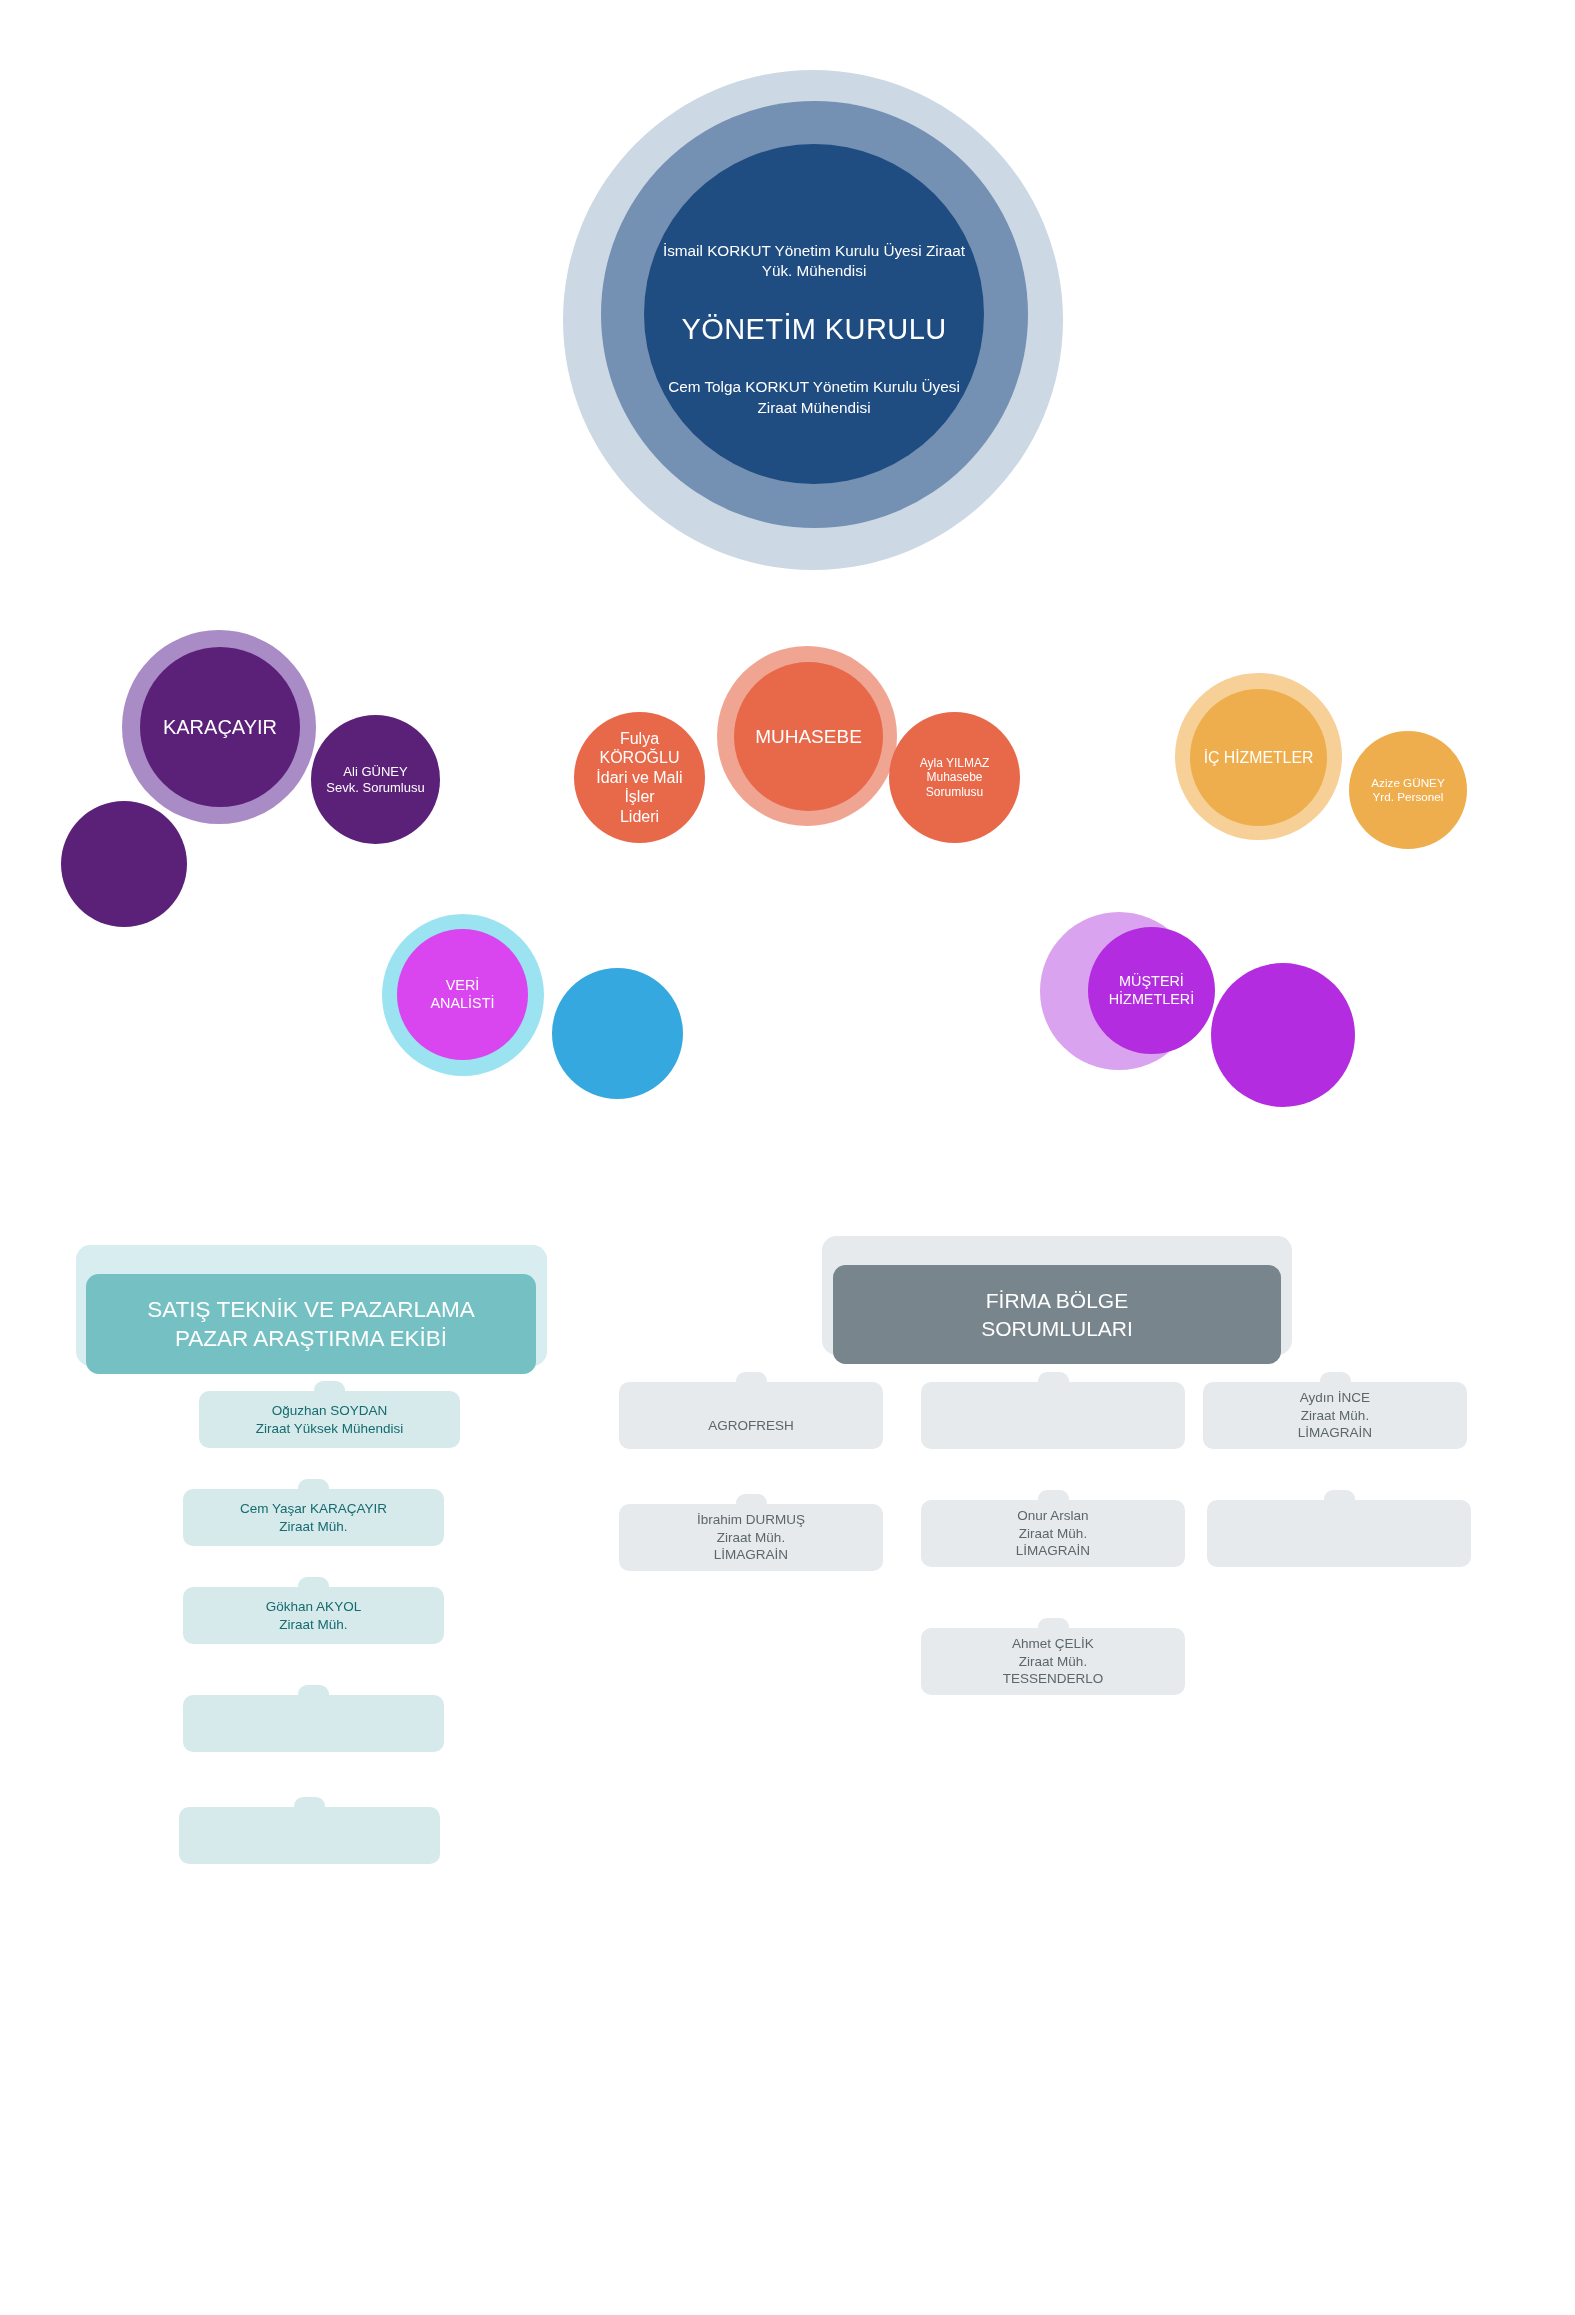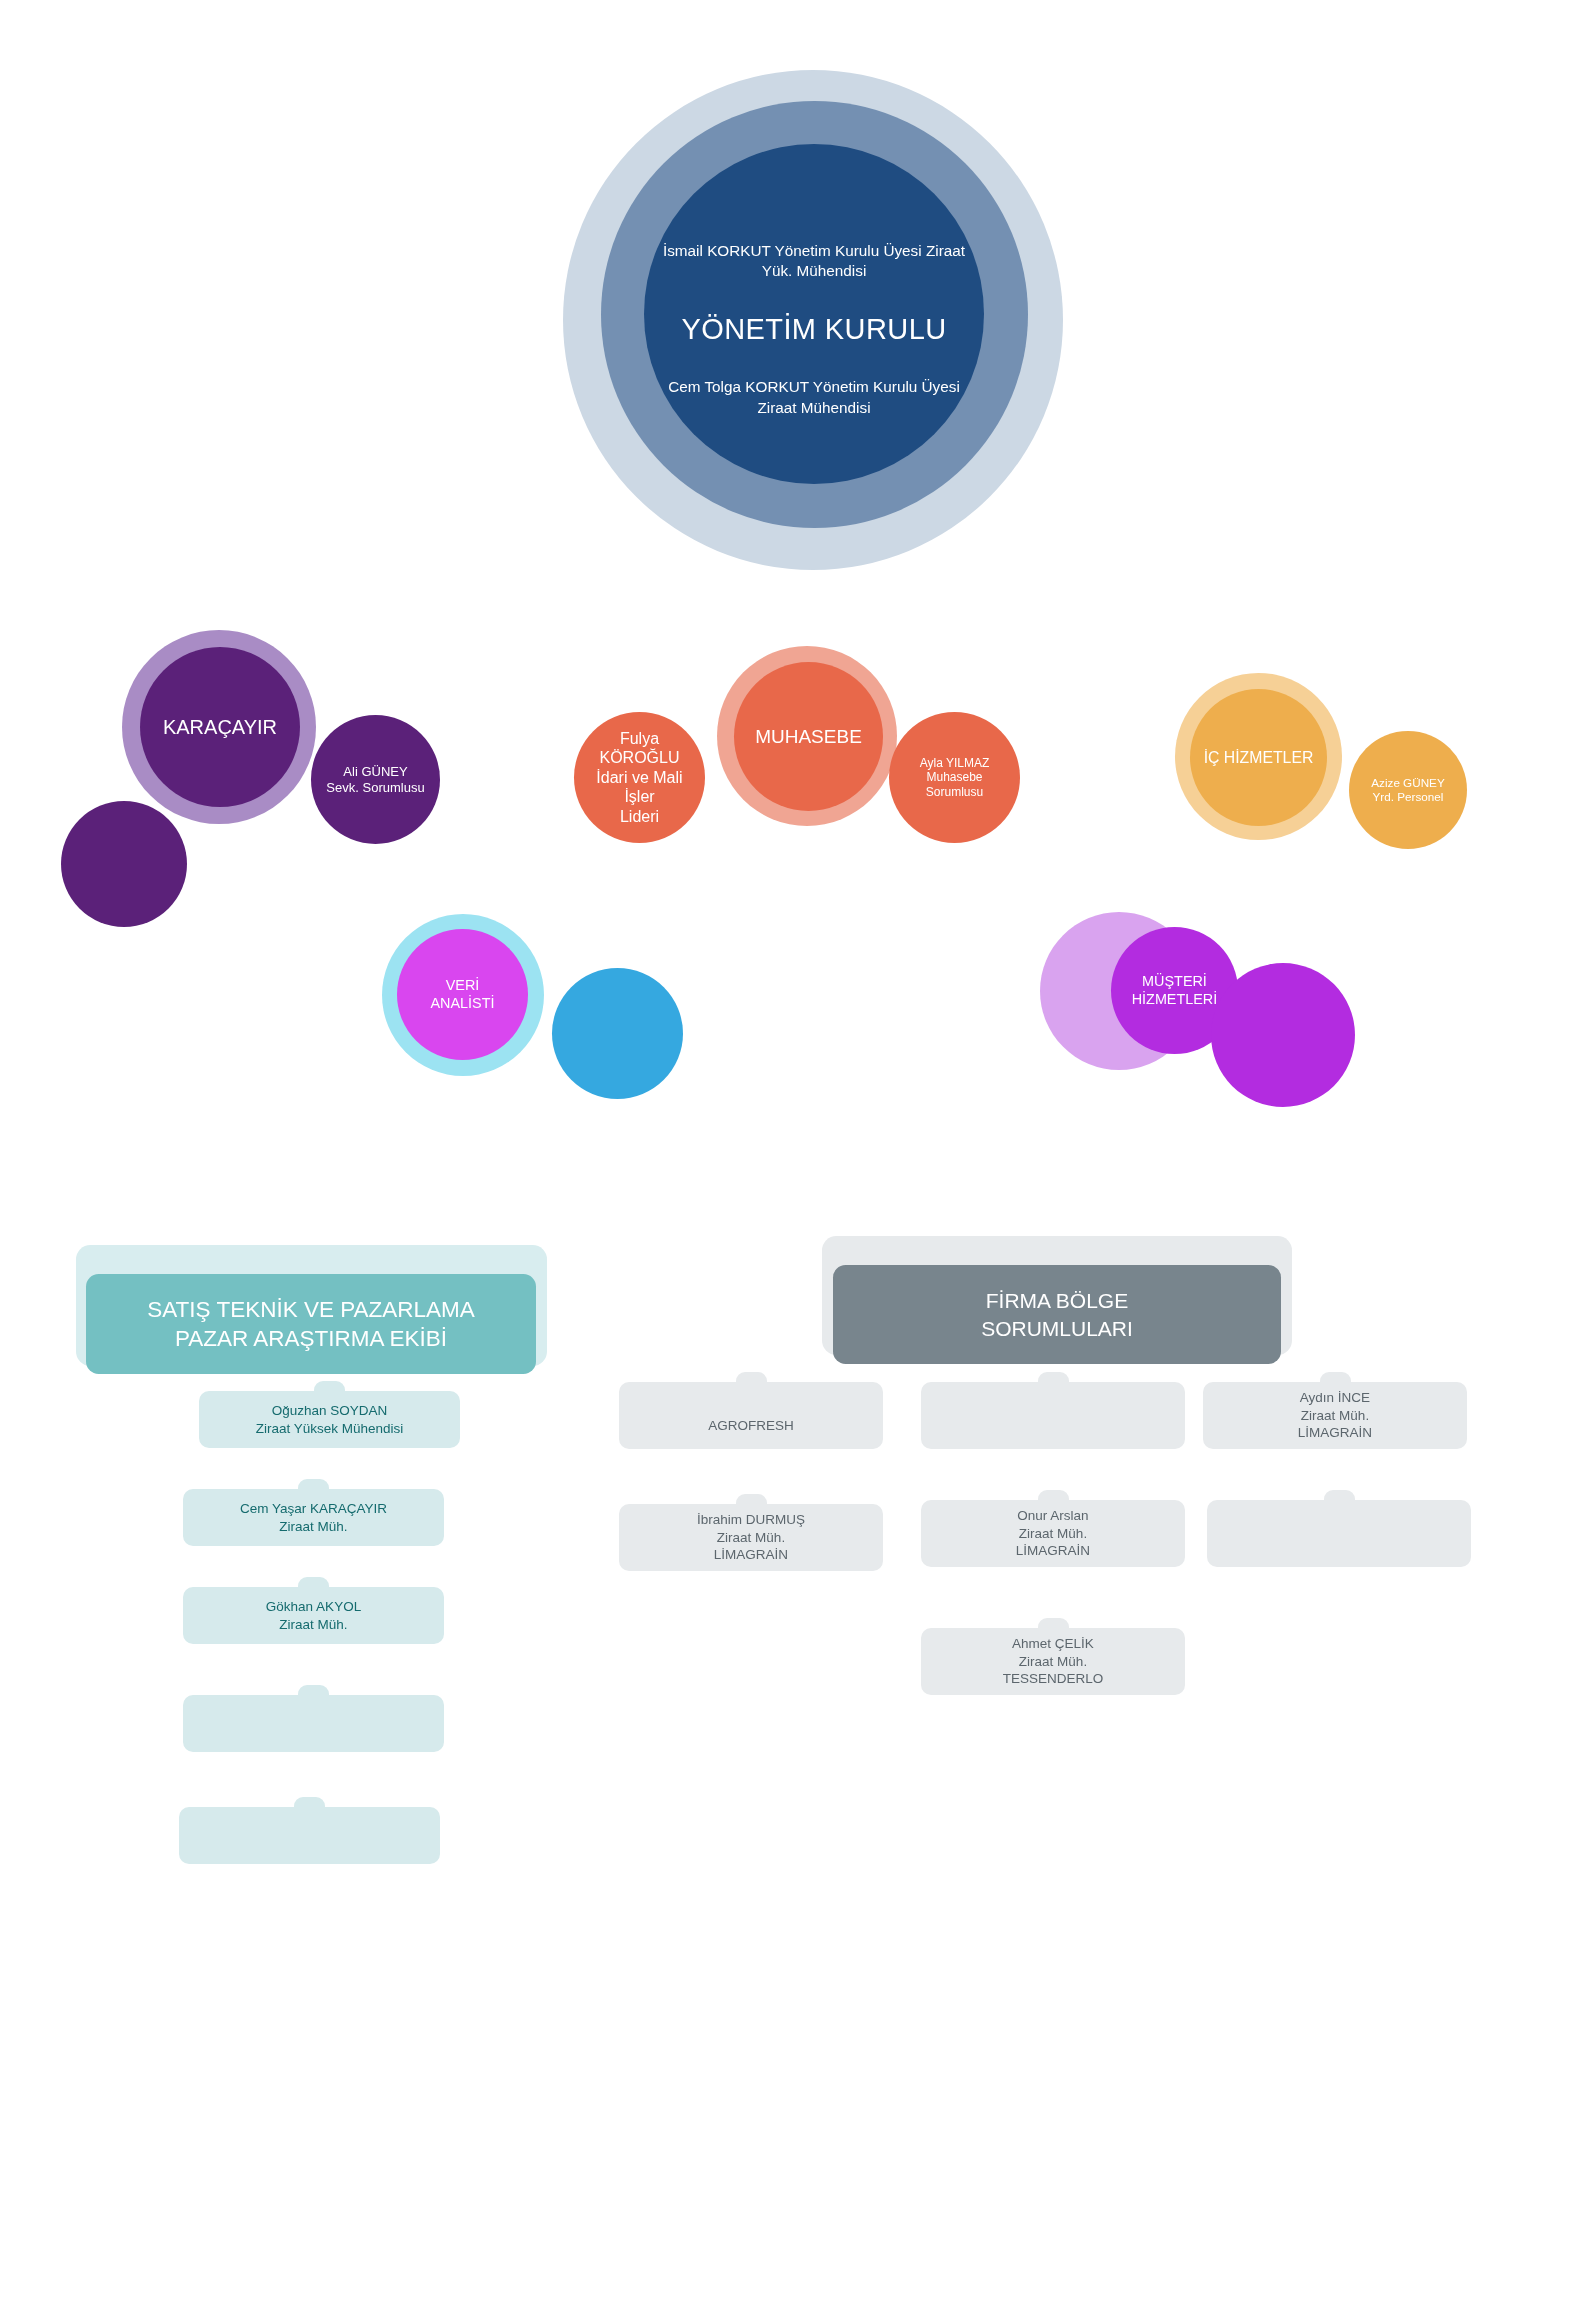--- a/index.html
+++ b/index.html
@@ -147,21 +147,21 @@
   </div>
 
   <div class="circle" style="left:382px;top:914px;width:162px;height:162px;background:#9ce3f2;"></div>
   <div class="circle" style="left:397px;top:929px;width:131px;height:131px;background:#d946ef;">
     <div class="ctext" style="font-size:14.4px;">VERİ
 ANALİSTİ</div>
   </div>
   <div class="circle" style="left:552px;top:968px;width:131px;height:131px;background:#35a8e0;"></div>
 
   <div class="circle" style="left:1040px;top:912px;width:158px;height:158px;background:#d9a3ef;"></div>
-  <div class="circle" style="left:1111px;top:927px;width:127px;height:127px;background:#b32ce0;">
+  <div class="circle" style="left:1088px;top:927px;width:127px;height:127px;background:#b32ce0;">
     <div class="ctext" style="font-size:14.4px;">MÜŞTERİ
 HİZMETLERİ</div>
   </div>
   <div class="circle" style="left:1211px;top:963px;width:144px;height:144px;background:#b32ce0;"></div>
 
   <div class="hdrshadow teal-hdr-shadow" style="left:76px;top:1245px;width:471px;height:121px;"></div>
   <div class="hdrbox teal-hdr" style="left:86px;top:1255px;width:450px;height:100px;">
     <div class="htext" style="font-size:22.5px;">SATIŞ TEKNİK VE PAZARLAMA
 PAZAR ARAŞTIRMA EKİBİ</div>
   </div>

